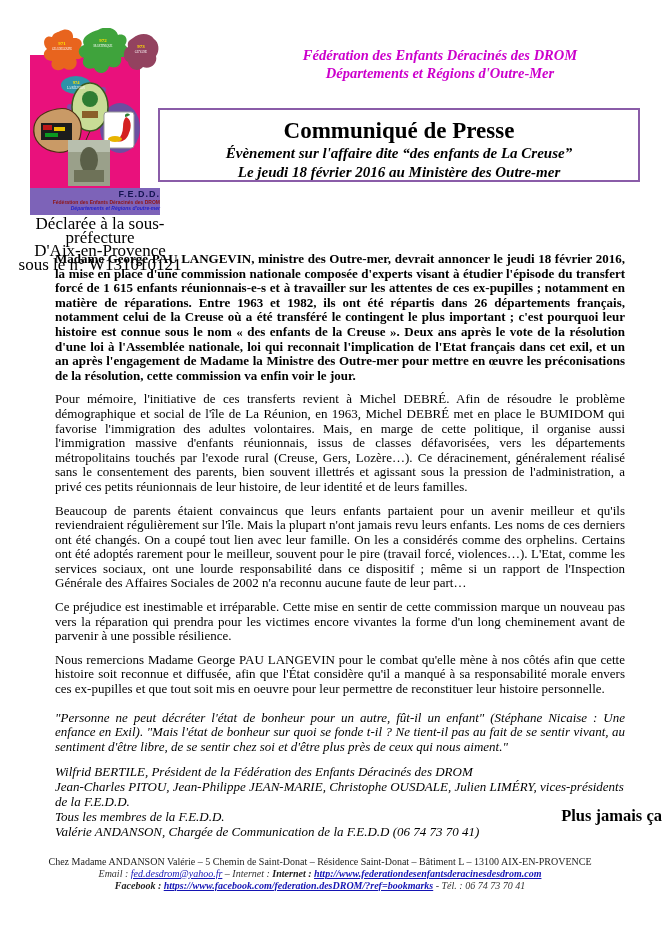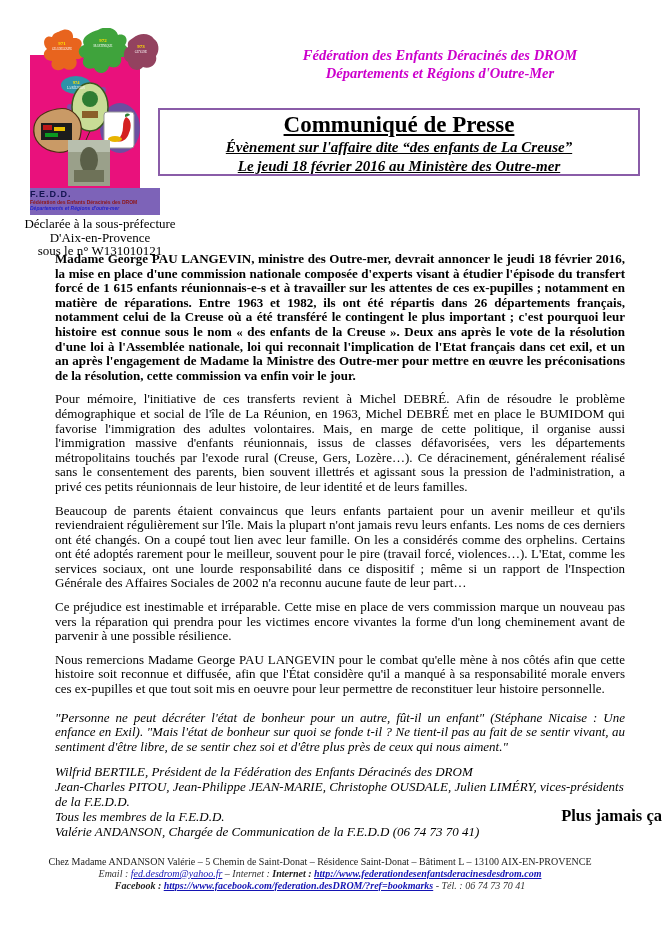--- a/index.html
+++ b/index.html
@@ -4,39 +4,39 @@
 <style>
   html,body{margin:0;padding:0;background:#fff;}
   .page{
     position:relative;width:662px;height:937px;background:#ffffff;
     font-family:"Liberation Serif",serif;color:#000;overflow:hidden;
   }
   
   .logo{position:absolute;left:30px;top:28px;width:130px;}
   .logo svg{display:block;}
   .logo-band{
-    width:130px;height:27px;background:#7D63B8;text-align:left;
+    width:130px;height:27px;background:#7D63B8;text-align:right;
     padding-top:2px;box-sizing:border-box;
   }
   .logo-band .acronym{display:block;font-size:9px;font-weight:bold;color:#141452;letter-spacing:1px;font-family:"Liberation Sans",sans-serif;line-height:9px;}
   .logo-band .band1{display:block;font-size:5px;font-weight:bold;color:#8e1414;line-height:6px;font-family:"Liberation Sans",sans-serif;}
   .logo-band .band2{display:block;font-size:5px;font-weight:bold;font-style:italic;color:#2323c8;line-height:6px;font-family:"Liberation Sans",sans-serif;}
   .declaration{
     position:absolute;left:-15px;top:189px;width:170px;text-align:center;
-    font-size:13px;line-height:13.5px;color:#000;
+    font-size:17px;line-height:13.5px;color:#000;
   }
   
   .org-title{
     position:absolute;left:230px;top:46px;width:420px;text-align:center;
     color:#CC00CC;font-weight:bold;font-style:italic;font-size:14.5px;line-height:18px;
   }
   
   .title-box{
     position:absolute;left:158px;top:108px;width:478px;height:62px;
-    border:2px solid #8A5CA8;text-align:center;padding-top:2px;text-decoration:underline;
+    border:2px solid #8A5CA8;text-align:center;padding-top:8px;
   }
   .title-box .main-title{font-size:23px;font-weight:bold;line-height:26px;}
   .title-box .sub{font-size:15px;font-weight:bold;font-style:italic;line-height:18.5px;}
   
   .body-text{
     position:absolute;left:55px;top:252px;width:570px;
     font-size:13px;line-height:14.6px;text-align:justify;font-family:Liberation Serif, serif;
   }
   .body-text p{margin:0 0 9px 0;}
   .p-bold{font-weight:bold;}
@@ -128,21 +128,21 @@
   <div class="title-box">
     <div class="main-title">Communiqué de Presse</div>
     <div class="sub">Évènement sur l'affaire dite “des enfants de La Creuse”</div>
     <div class="sub">Le jeudi 18 février 2016 au Ministère des Outre-mer</div>
   </div>
 
   <div class="body-text">
     <p class="p-bold">Madame George PAU LANGEVIN, ministre des Outre-mer, devrait annoncer le jeudi 18 février 2016,  la mise en place d'une commission nationale composée d'experts visant à étudier l'épisode du transfert forcé de 1 615 enfants réunionnais-e-s et à travailler sur les attentes de ces ex-pupilles ; notamment en matière de réparations. Entre 1963 et 1982, ils ont été répartis dans 26 départements français, notamment celui de la Creuse où a été transféré le contingent le plus important ; c'est pourquoi leur histoire est connue sous le nom « des enfants de la Creuse ». Deux ans après le vote de la résolution d'une loi à l'Assemblée nationale, loi qui reconnait l'implication de l'Etat français dans cet exil, et un an après l'engagement de Madame la Ministre des Outre-mer pour mettre en œuvre les préconisations de la résolution, cette commission va enfin voir le jour.</p>
     <p>Pour mémoire, l'initiative de ces transferts revient à Michel DEBRÉ. Afin de résoudre le problème démographique et social de l'île de La Réunion, en 1963, Michel DEBRÉ met en place le BUMIDOM qui favorise l'immigration des adultes volontaires. Mais, en marge de cette politique, il organise aussi l'immigration massive d'enfants réunionnais, issus de classes défavorisées, vers les départements métropolitains touchés par l'exode rural (Creuse, Gers, Lozère…). Ce déracinement, généralement réalisé sans le consentement des parents, bien souvent illettrés et agissant sous la pression de l'administration, a privé ces petits réunionnais de leur histoire,  de leur identité et de leurs familles.</p>
     <p>Beaucoup de parents étaient convaincus que leurs enfants partaient pour un avenir meilleur et qu'ils reviendraient régulièrement sur l'île. Mais la plupart n'ont jamais revu leurs enfants. Les noms de ces derniers ont été changés. On a coupé tout lien avec leur famille. On les a considérés comme des orphelins. Certains ont été adoptés rarement pour le meilleur, souvent pour le pire (travail forcé, violences…). L'Etat, comme les services sociaux, ont une lourde responsabilité dans ce dispositif ; même si un rapport de l'Inspection Générale des Affaires Sociales de 2002 n'a reconnu aucune faute de leur part…</p>
-    <p>Ce préjudice est inestimable et irréparable. Cette mise en place de vers commission marque un nouveau pas vers la réparation qui prendra pour les victimes encore vivantes la forme d'un long cheminement avant de parvenir à une possible résilience.</p>
+    <p>Ce préjudice est inestimable et irréparable. Cette mise en sentir de cette commission marque un nouveau pas vers la réparation qui prendra pour les victimes encore vivantes la forme d'un long cheminement avant de parvenir à une possible résilience.</p>
     <p>Nous remercions Madame George PAU LANGEVIN pour le combat qu'elle mène à nos côtés afin que cette histoire soit reconnue et diffusée, afin que l'État considère qu'il a manqué à sa responsabilité morale envers ces ex-pupilles et que tout soit mis en oeuvre pour leur permettre de reconstituer leur histoire personnelle.</p>
     <p class="quote">"Personne ne peut décréter l'état de bonheur pour un autre, fût-il un enfant" (Stéphane Nicaise : Une enfance en Exil). "Mais l'état de bonheur sur quoi se fonde t-il ? Ne tient-il pas au fait de se sentir vivant, au sentiment d'être libre, de se sentir chez soi et d'être plus près de ceux qui nous aiment."</p>
     <div class="signatures">
       <div>Wilfrid BERTILE, Président de la Fédération des Enfants Déracinés des DROM</div>
       <div>Jean-Charles PITOU, Jean-Philippe JEAN-MARIE, Christophe OUSDALE, Julien LIMÉRY, vices-présidents de la F.E.D.D.</div>
       <div>Tous les membres de la F.E.D.D.</div>
       <div>Valérie ANDANSON, Chargée de Communication de la F.E.D.D (06 74 73 70 41)</div>
     </div>
   </div>
 

